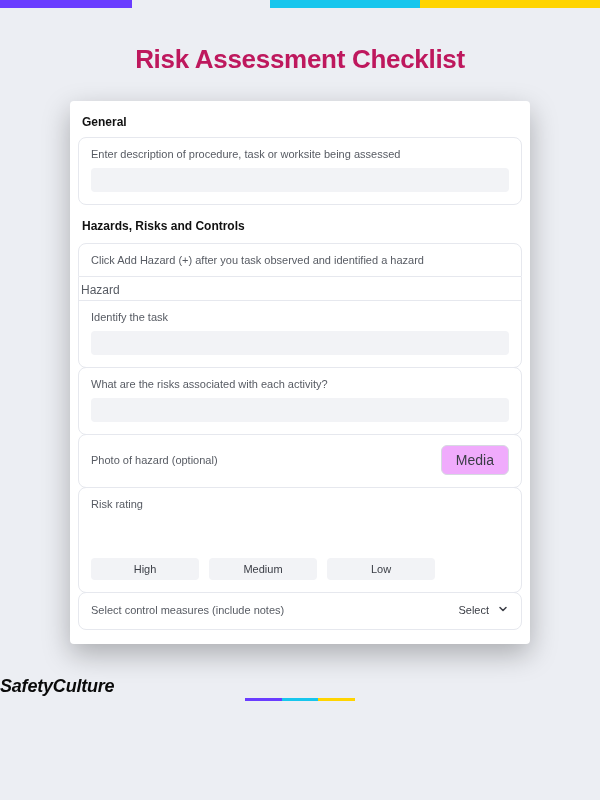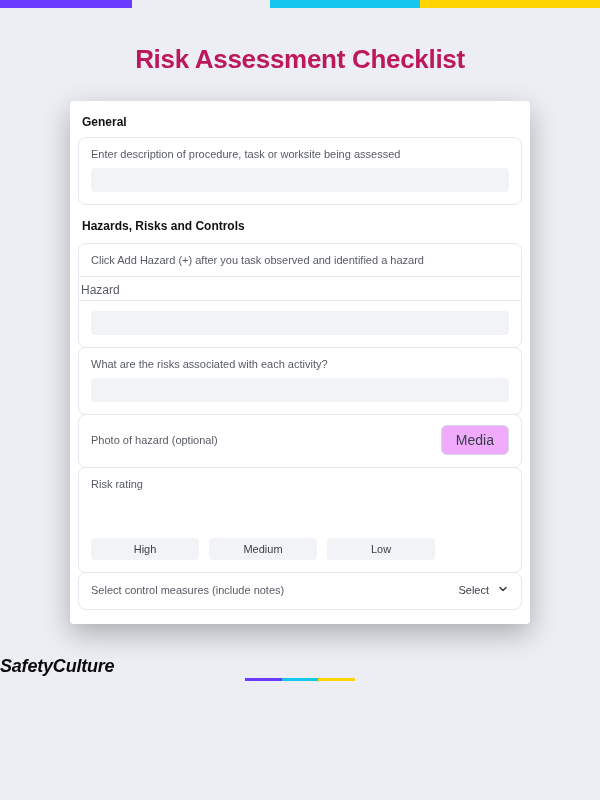--- a/index.html
+++ b/index.html
@@ -172,20 +172,21 @@
     <div class="text-input"></div>
   </div>
 
   <div class="section-title mt">Hazards, Risks and Controls</div>
 
   <div class="info-block">Click Add Hazard (+) after you task observed and identified a hazard</div>
 
   <div class="hazard-label">Hazard</div>
 
   <div class="stacked-block first">
+    <div class="field-label">Identify the task</div>
     <div class="text-input"></div>
   </div>
 
   <div class="stacked-block">
     <div class="field-label">What are the risks associated with each activity?</div>
     <div class="text-input"></div>
   </div>
 
   <div class="stacked-block">
     <div class="media-row">

